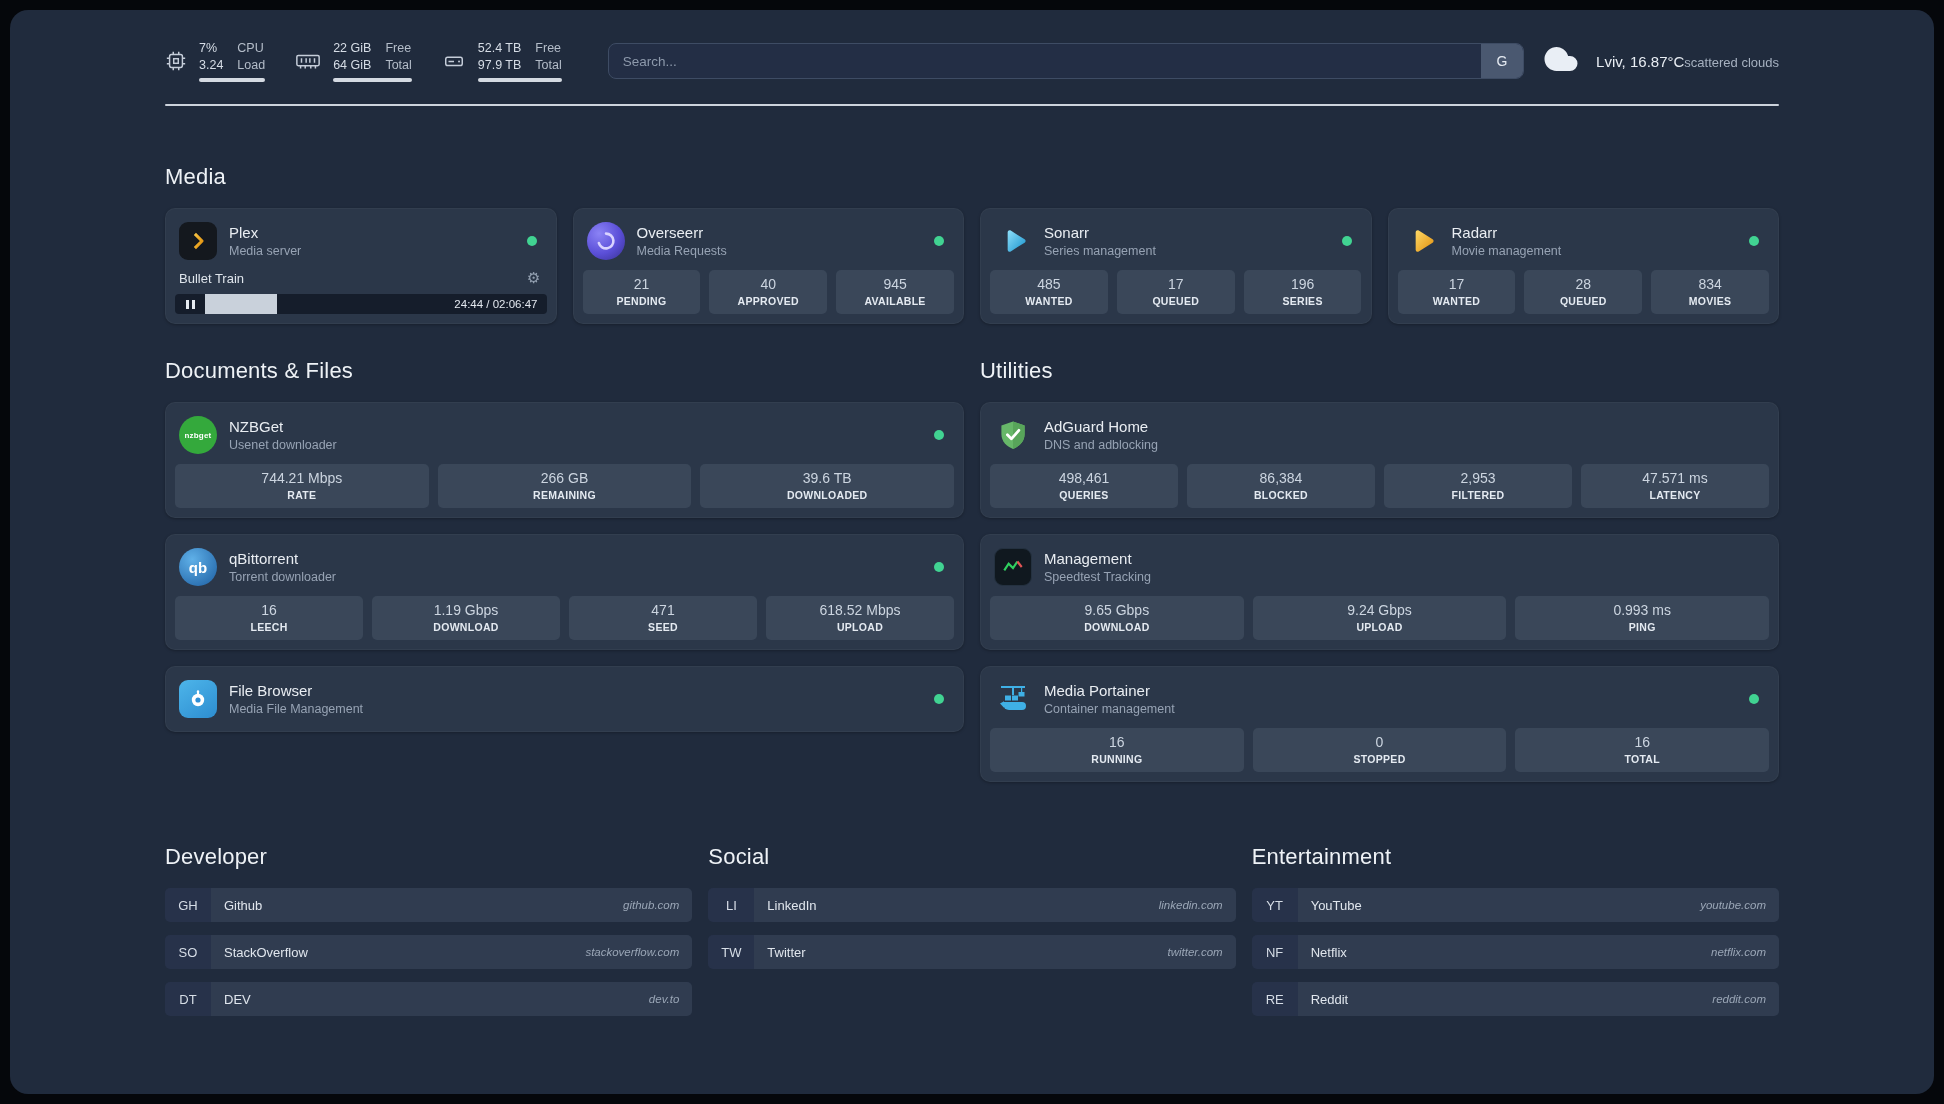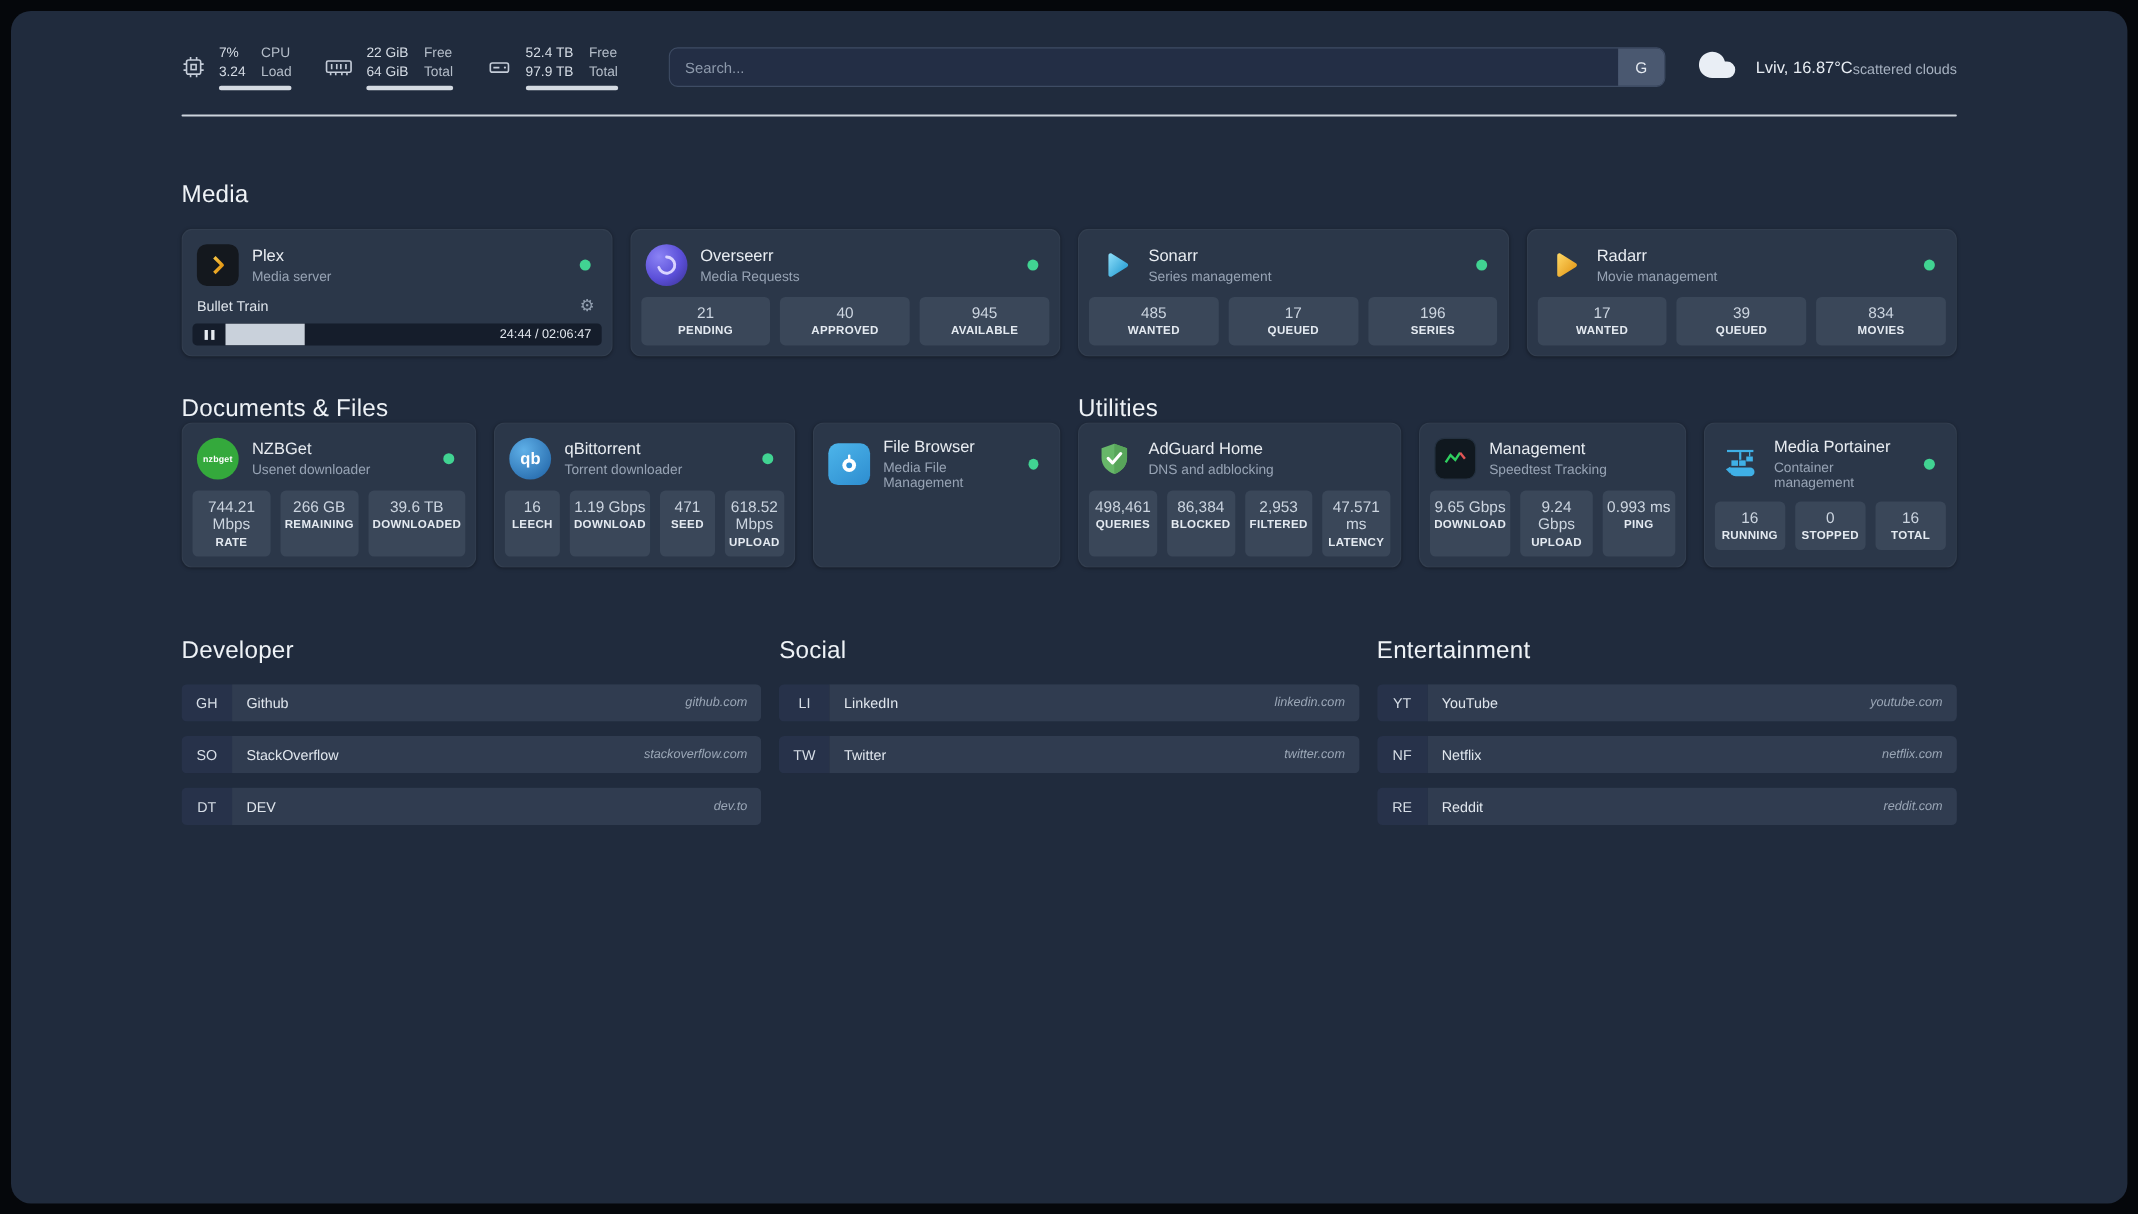--- a/index.html
+++ b/index.html
@@ -22,21 +22,21 @@
   .topbar { display:flex; align-items:center; }
   .res { display:flex; align-items:center; gap:12px; margin-right:30px; }
   .res-icon { color:#c5cdd9; display:flex; }
   .res-body { display:flex; flex-direction:column; }
   .res-cols { display:flex; gap:14px; font-size:12.5px; line-height:1.32; }
   .res-col { display:flex; flex-direction:column; }
   .res-col.values { color:#d6dde6; }
   .res-col.labels { color:#b4bdc9; }
   .res-bar { height:4px; background:#d4dae2; border-radius:2px; margin-top:5px; }
 
-  .search-wrap { flex:1; margin:0 24px 0 16px; position:relative; height:36px; }
+  .search-wrap { flex:1; margin:0 14px 0 16px; position:relative; height:36px; }
   .search-input {
     width:100%; height:100%;
     background:#232e45; border:1px solid #3e4c64; border-radius:8px;
     color:#cfd7e2; font-size:13.5px; padding:0 54px 0 14px; outline:none;
     font-family:"Liberation Sans", sans-serif;
   }
   .search-input::placeholder { color:#8d99ab; }
   .search-provider {
     position:absolute; top:1px; right:1px; bottom:1px; width:42px;
     background:#4a5870; border-radius:0 7px 7px 0;
@@ -79,21 +79,21 @@
   
   .player-top { display:flex; align-items:center; justify-content:space-between; padding:1px 6px 8px 4px; font-size:13px; color:#dfe5ec; }
   .gear { color:#93a0b1; font-size:15px; cursor:pointer; font-family:"DejaVu Sans", sans-serif; line-height:1; }
   .player-bar { display:flex; align-items:center; height:20px; background:#151d2b; border-radius:4px; overflow:hidden; cursor:pointer; }
   .pause { width:30px; height:100%; display:flex; align-items:center; justify-content:center; gap:3px; cursor:pointer; flex:0 0 30px; }
   .pause i { display:block; width:3px; height:9px; background:#e6ebf1; }
   .pfill { height:100%; background:#c9d1db; }
   .ptime { margin-left:auto; padding-right:9px; font-size:11.5px; color:#e3e8ef; white-space:nowrap; }
 
   .two-col { display:grid; grid-template-columns:1fr 1fr; gap:16px; margin-top:34px; align-items:start; }
-  .col-cards { display:flex; flex-direction:row; gap:16px; margin-top:0; }
+  .col-cards { display:flex; flex-direction:column; gap:16px; margin-top:18px; }
   .head-only .card-head { padding-bottom:4px; }
 
   
   .bookmarks { display:grid; grid-template-columns:repeat(3,1fr); gap:16px; margin-top:62px; }
   .bm-list { display:flex; flex-direction:column; gap:13px; margin-top:18px; }
   .bm-row { display:flex; height:34px; border-radius:5px; overflow:hidden; cursor:pointer; }
   .bm-abbr { width:46px; background:#27324a; color:#d6dde6; font-size:13px; display:flex; align-items:center; justify-content:center; flex:0 0 46px; }
   .bm-main { flex:1; background:#303c50; display:flex; align-items:center; justify-content:space-between; padding:0 13px; }
   .bm-name { font-size:13px; color:#e0e6ed; }
   .bm-domain { font-size:11.5px; color:#9aa6b6;font-style:italic; }
@@ -327,21 +327,21 @@
               <span class="svc-sub">Movie management</span>
             </div>
             <span class="dot" style="background: rgb(65, 211, 146);"></span>
           </div>
           <div class="stats">
             <div class="tile">
               <div class="tile-val">17</div>
               <div class="tile-lab">WANTED</div>
             </div>
             <div class="tile">
-              <div class="tile-val">39</div>
+              <div class="tile-val">28</div>
               <div class="tile-lab">QUEUED</div>
             </div>
             <div class="tile">
               <div class="tile-val">834</div>
               <div class="tile-lab">MOVIES</div>
             </div>
           </div>
         </div>
 
       </div>

